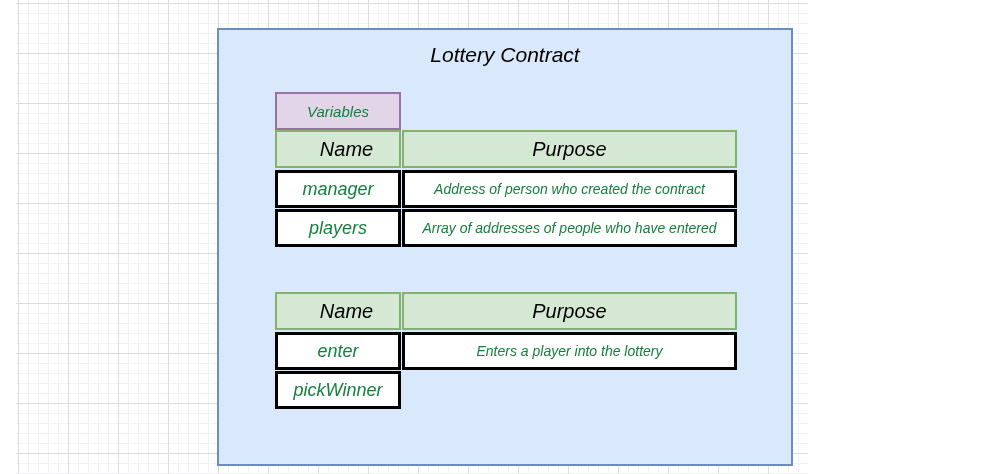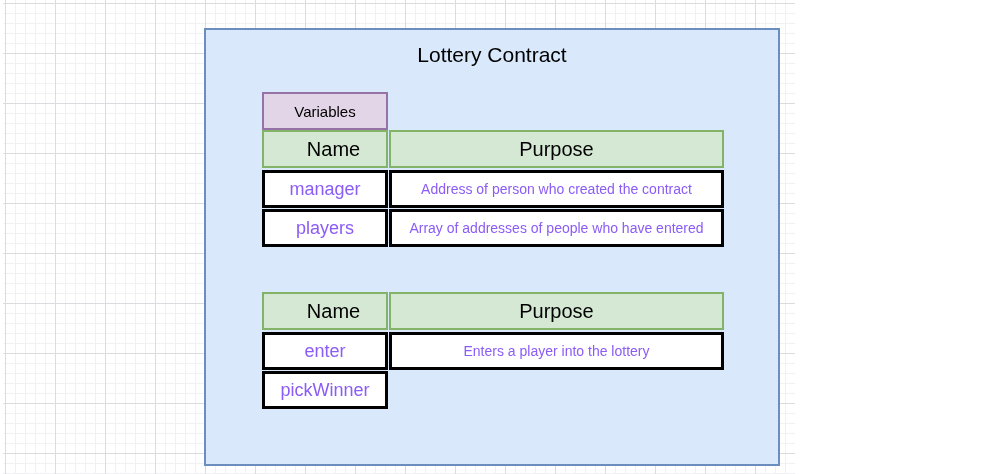--- a/index.html
+++ b/index.html
@@ -12,29 +12,30 @@
     --row-fill:#ffffff;
     --row-border:#000000;
   }
   *{box-sizing:border-box;margin:0;padding:0;}
   html,body{width:998px;height:474px;overflow:hidden;}
   body{
     font-family:"Liberation Sans", sans-serif;
     position:relative;
   }
   .canvas{
-    position:absolute;left:3px;top:0;width:792px;height:474px;
+    position:absolute;left:16px;top:0;width:792px;height:474px;
     background-color:#ffffff;
     background-image:
       linear-gradient(#dcdce0 1px, transparent 1px),
       linear-gradient(90deg, #dcdce0 1px, transparent 1px),
       linear-gradient(#f1f1f4 1px, transparent 1px),
       linear-gradient(90deg, #f1f1f4 1px, transparent 1px);
     background-size:50px 50px,50px 50px,10px 10px,10px 10px;
     background-position:2px 3px;
+    font-style:italic;
   }
   .container{
     position:absolute;left:201px;top:28px;width:576px;height:438px;
     background:var(--container-fill);
     border:2.5px solid var(--container-border);
   }
   .diagram-title{
     position:absolute;left:0;top:13px;width:100%;
     text-align:center;
     font-size:21px;color:#000;
@@ -43,40 +44,40 @@
   .table-block{
     position:absolute;left:56px;width:462px;
   }
   .table-block.variables{top:62px;}
   .table-block.functions{top:262px;}
   .tab{
     width:126px;height:38px;
     background:var(--tab-fill);
     border:2.5px solid var(--tab-border);
     display:flex;align-items:center;justify-content:center;
-    font-size:15px;color:#000000;
+    font-size:15px;color:#15803d;
   }
   .hdr-row{display:flex;gap:1px;}
   .hdr-cell{
     height:38px;
     background:var(--header-fill);
     border:2.5px solid var(--header-border);
     display:flex;align-items:center;justify-content:center;
     font-size:20px;color:#000;
   }
   .hdr-name{width:126px;flex:0 0 126px;padding-left:17px;}
   .hdr-purpose{flex:1;}
   .data-rows{margin-top:2px;display:flex;flex-direction:column;gap:1px;}
   .data-row{display:flex;gap:1px;}
   .cell{
     height:38px;
     background:var(--row-fill);
     border:3px solid var(--row-border);
     display:flex;align-items:center;justify-content:center;
-    text-align:center;color:#8b5cf6;
+    text-align:center;color:#15803d;
   }
   .cell-name{width:126px;flex:0 0 126px;font-size:18px;}
   .cell-purpose{flex:1;font-size:14px;line-height:16px;padding:8px 3px;}
 </style>
 </head>
 <body>
 
 <div class="canvas">
   <div class="container">
     <div class="diagram-title">Lottery Contract</div>

